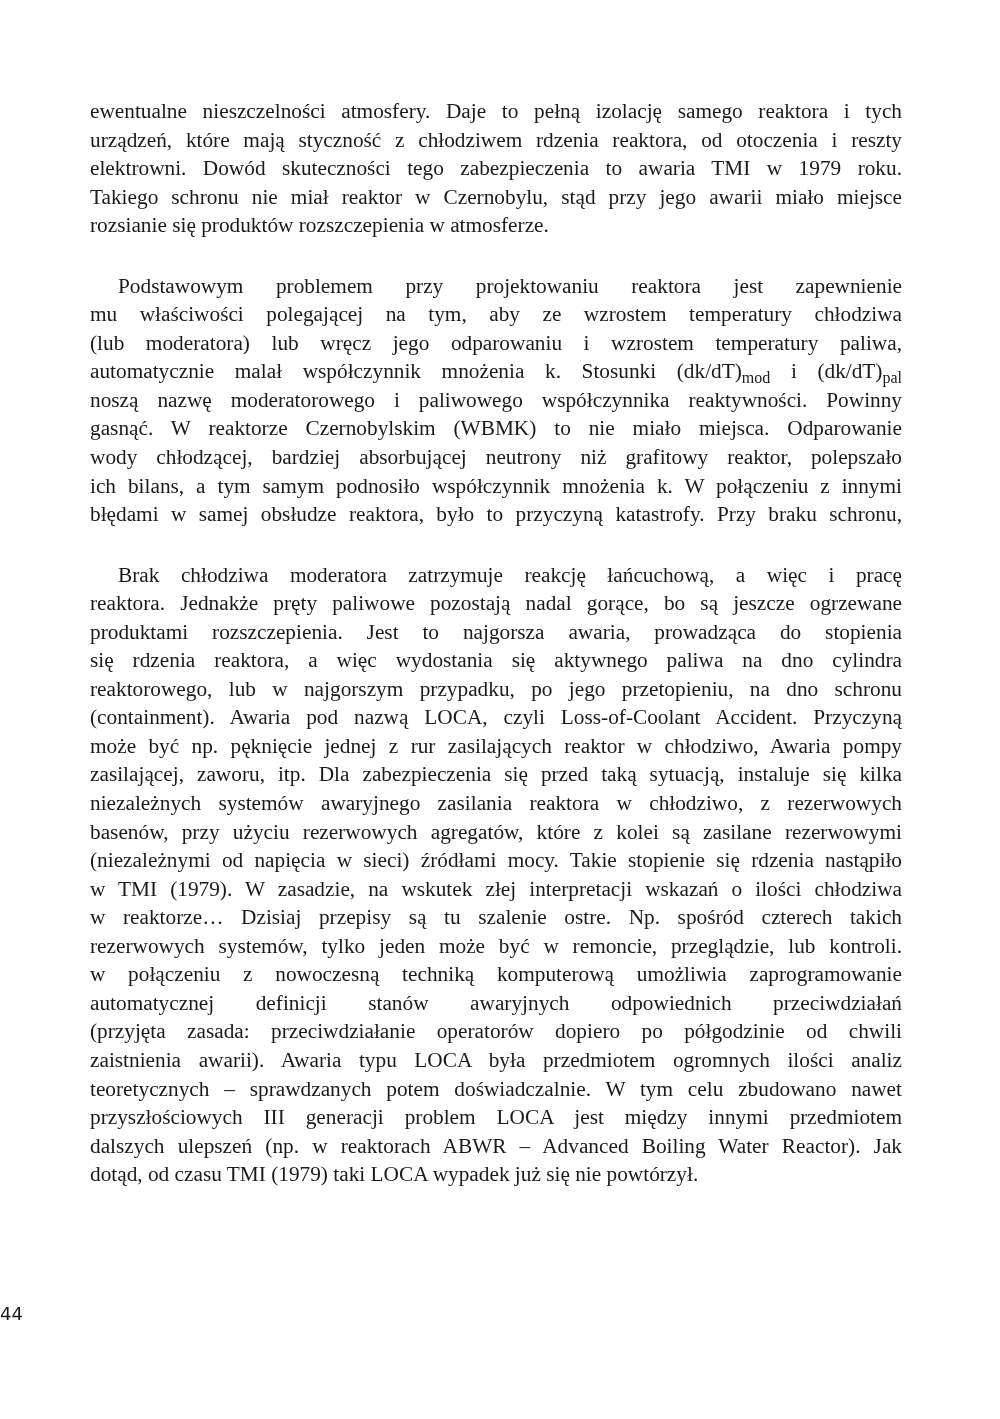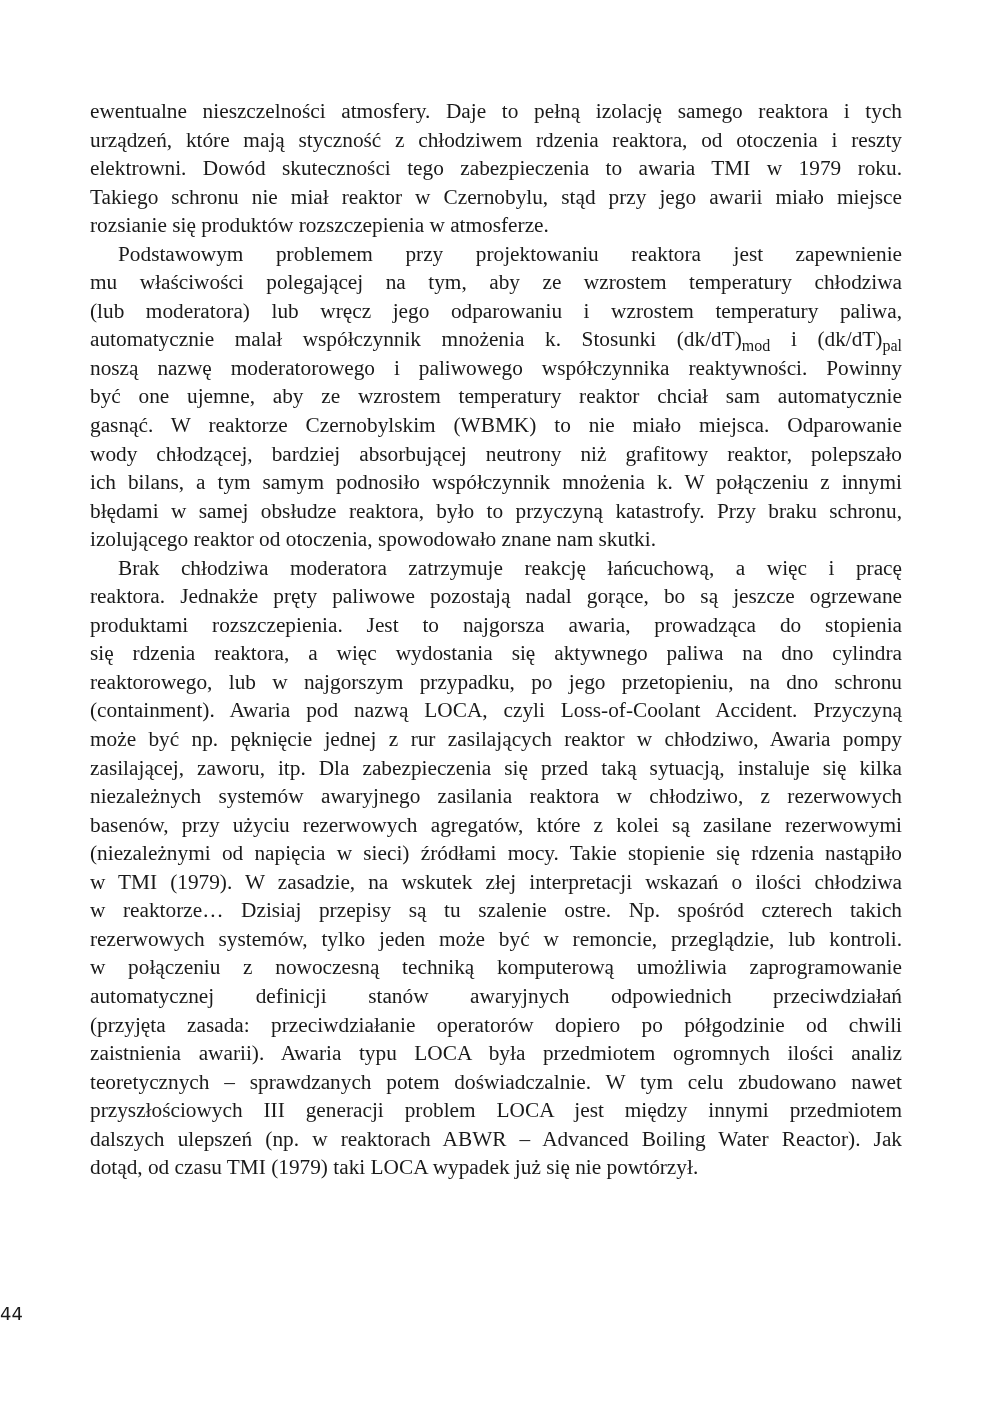--- a/index.html
+++ b/index.html
@@ -7,21 +7,21 @@
   .page {
     position: absolute; left: 90px; top: 97px; width: 812px;
     font-family: Liberation Serif, serif;
     font-size: 21.3px; color: #1a1a1a;
   }
   .line {
     display: block; height: 28.55px; line-height: 28.55px;
     white-space: nowrap; text-align: justify; text-align-last: justify;
   }
   .line.last { text-align-last: left; }
-  .line.indent { padding-left: 28px; }
+  .line.indent { padding-left: 28px; margin-top: 32px; }
   .sub { font-size: 16px; vertical-align: -5px; line-height: 0; }
   .page-number {
     position: absolute; left: 0; width: 1000px; top: 1303px; text-align: left;
     font-family: "DejaVu Sans", "Liberation Sans", sans-serif; font-size: 18px; color: #1a1a1a;
   }
 </style>
 </head>
 <body>
 
 <div class="page">
@@ -33,26 +33,24 @@
     <span class="line">Takiego schronu nie miał reaktor w Czernobylu, stąd przy jego awarii miało miejsce</span>
     <span class="line last">rozsianie się produktów rozszczepienia w atmosferze.</span>
   </div>
 
   <div>
     <span class="line indent">Podstawowym problemem przy projektowaniu reaktora jest zapewnienie</span>
     <span class="line">mu właściwości polegającej na tym, aby ze wzrostem temperatury chłodziwa</span>
     <span class="line">(lub moderatora) lub wręcz jego odparowaniu i wzrostem temperatury paliwa,</span>
     <span class="line"><span>automatycznie malał współczynnik mnożenia k. Stosunki (dk/dT)</span><span class="sub">mod</span><span> i (dk/dT)</span><span class="sub">pal</span></span>
     <span class="line">noszą nazwę moderatorowego i paliwowego współczynnika reaktywności. Powinny</span>
-    <span class="line">być one ujemne, aby ze wzrostem temperatury reaktor chciał sam automatycznie</span>
     <span class="line">gasnąć. W reaktorze Czernobylskim (WBMK) to nie miało miejsca. Odparowanie</span>
     <span class="line">wody chłodzącej, bardziej absorbującej neutrony niż grafitowy reaktor, polepszało</span>
     <span class="line">ich bilans, a tym samym podnosiło współczynnik mnożenia k. W połączeniu z innymi</span>
     <span class="line">błędami w samej obsłudze reaktora, było to przyczyną katastrofy. Przy braku schronu,</span>
-    <span class="line last">izolującego reaktor od otoczenia, spowodowało znane nam skutki.</span>
   </div>
 
   <div>
     <span class="line indent">Brak chłodziwa moderatora zatrzymuje reakcję łańcuchową, a więc i pracę</span>
     <span class="line">reaktora. Jednakże pręty paliwowe pozostają nadal gorące, bo są jeszcze ogrzewane</span>
     <span class="line">produktami rozszczepienia. Jest to najgorsza awaria, prowadząca do stopienia</span>
     <span class="line">się rdzenia reaktora, a więc wydostania się aktywnego paliwa na dno cylindra</span>
     <span class="line">reaktorowego, lub w najgorszym przypadku, po jego przetopieniu, na dno schronu</span>
     <span class="line">(containment). Awaria pod nazwą LOCA, czyli Loss-of-Coolant Accident. Przyczyną</span>
     <span class="line">może być np. pęknięcie jednej z rur zasilających reaktor w chłodziwo, Awaria pompy</span>

